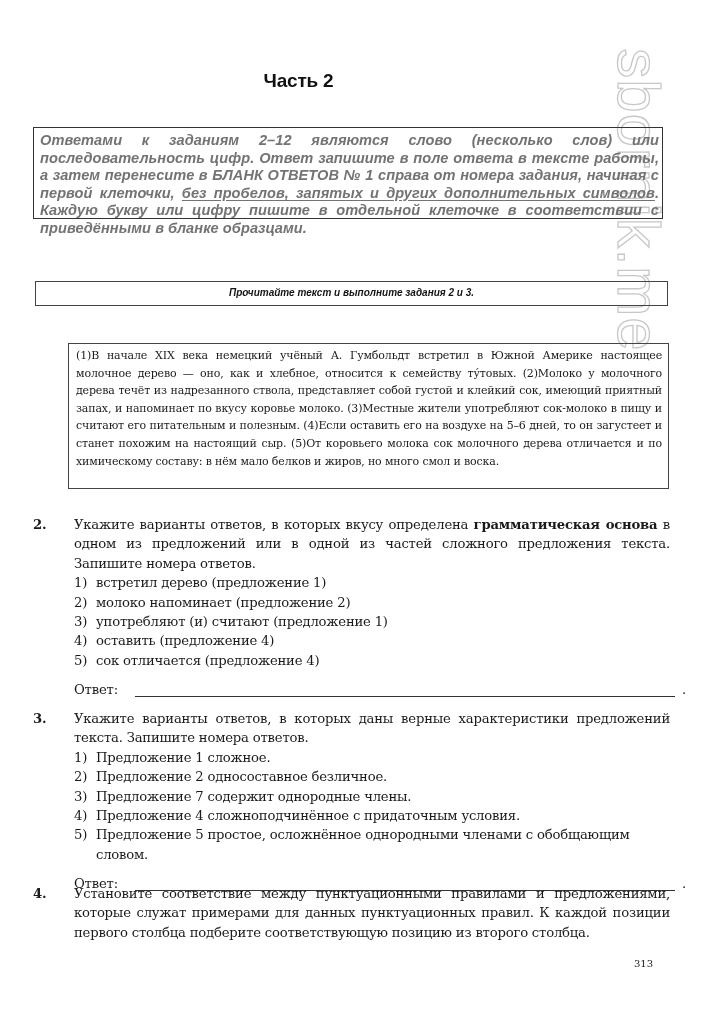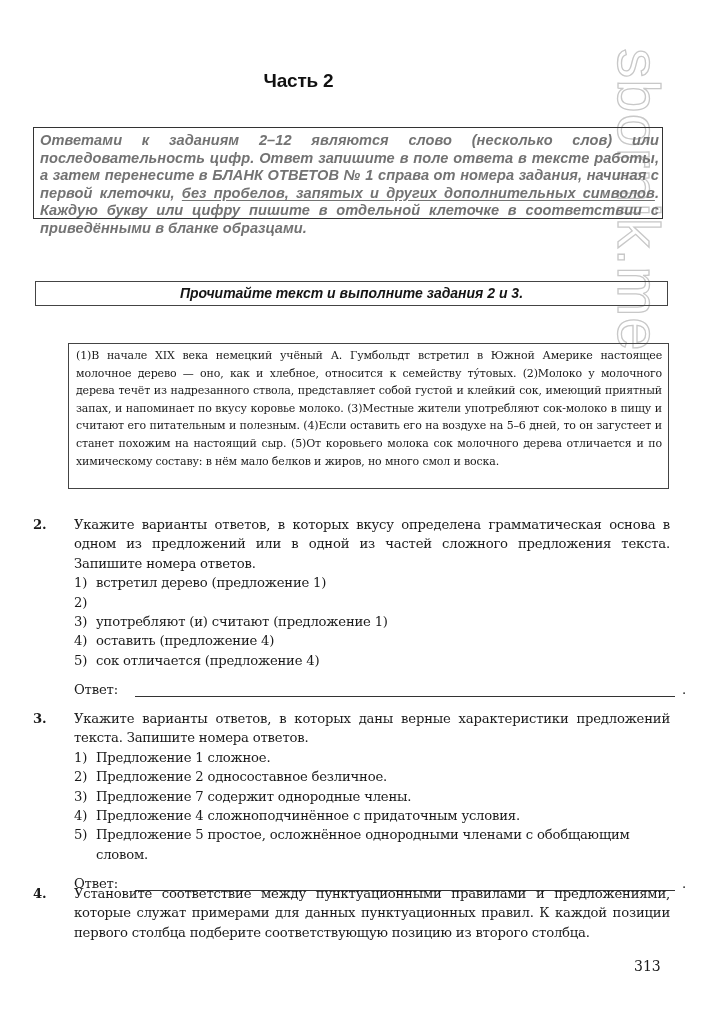--- a/index.html
+++ b/index.html
@@ -54,21 +54,21 @@
       left: 35px;
       top: 281px;
       width: 633px;
       height: 25px;
       border: 1.3px solid #444;
       box-sizing: border-box;
       text-align: center;
       font-family: "Liberation Sans", sans-serif;
       font-weight: bold;
       font-style: italic;
-      font-size: 14px;
+      font-size: 10px;
       line-height: 22px;
       color: #151515;
     }
     .text-box {
       position: absolute;
       left: 68px;
       top: 343px;
       width: 601px;
       height: 146px;
       border: 1.3px solid #444;
@@ -133,21 +133,21 @@
       margin-bottom: 3px;
     }
     .answer-dot {
       margin-left: 7px;
     }
     .page-number {
       position: absolute;
       left: 634px;
       top: 958px;
       font-family: "DejaVu Serif", serif;
-      font-size: 14px;
+      font-size: 10px;
       color: #1a1a1a;
     }
     .watermark {
       position: absolute;
       left: 607px;
       top: 40px;
       width: 62px;
       height: 320px;
       overflow: visible;
     }
@@ -157,21 +157,21 @@
       top: 50%;
       transform: translate(-50%, -50%) rotate(90deg);
       font-family: "Liberation Sans", sans-serif;
       font-size: 60px;
       font-weight: normal;
       color: transparent;
       -webkit-text-stroke: 1.3px #c8c8c8;
       white-space: nowrap;
       letter-spacing: 1px;
     }
-    b.inline-bold { font-weight: normal; }
+    b.inline-bold { font-weight: bold; }
   </style>
 </head>
 <body>
 
 <div class="watermark">
   <span>sbornik.me</span>
 </div>
 
 <div class="page-title">Часть 2</div>
 
@@ -191,20 +191,21 @@
   <span class="task-number">2.</span>
   <div class="task-body">
     <div class="task-text"><span>Укажите варианты ответов, в которых вкусу определена </span><b class="inline-bold">грамматическая основа</b><span> в одном из предложений или в одной из частей сложного предложения текста. Запишите номера ответов.</span></div>
     <ul class="options">
       <li class="option">
           <span class="option-num">1)</span>
           <span>встретил дерево (предложение 1)</span>
         </li>
       <li class="option">
           <span class="option-num">2)</span>
+          <span>молоко напоминает (предложение 2)</span>
         </li>
       <li class="option">
           <span class="option-num">3)</span>
           <span>употребляют (и) считают (предложение 1)</span>
         </li>
       <li class="option">
           <span class="option-num">4)</span>
           <span>оставить (предложение 4)</span>
         </li>
       <li class="option">

